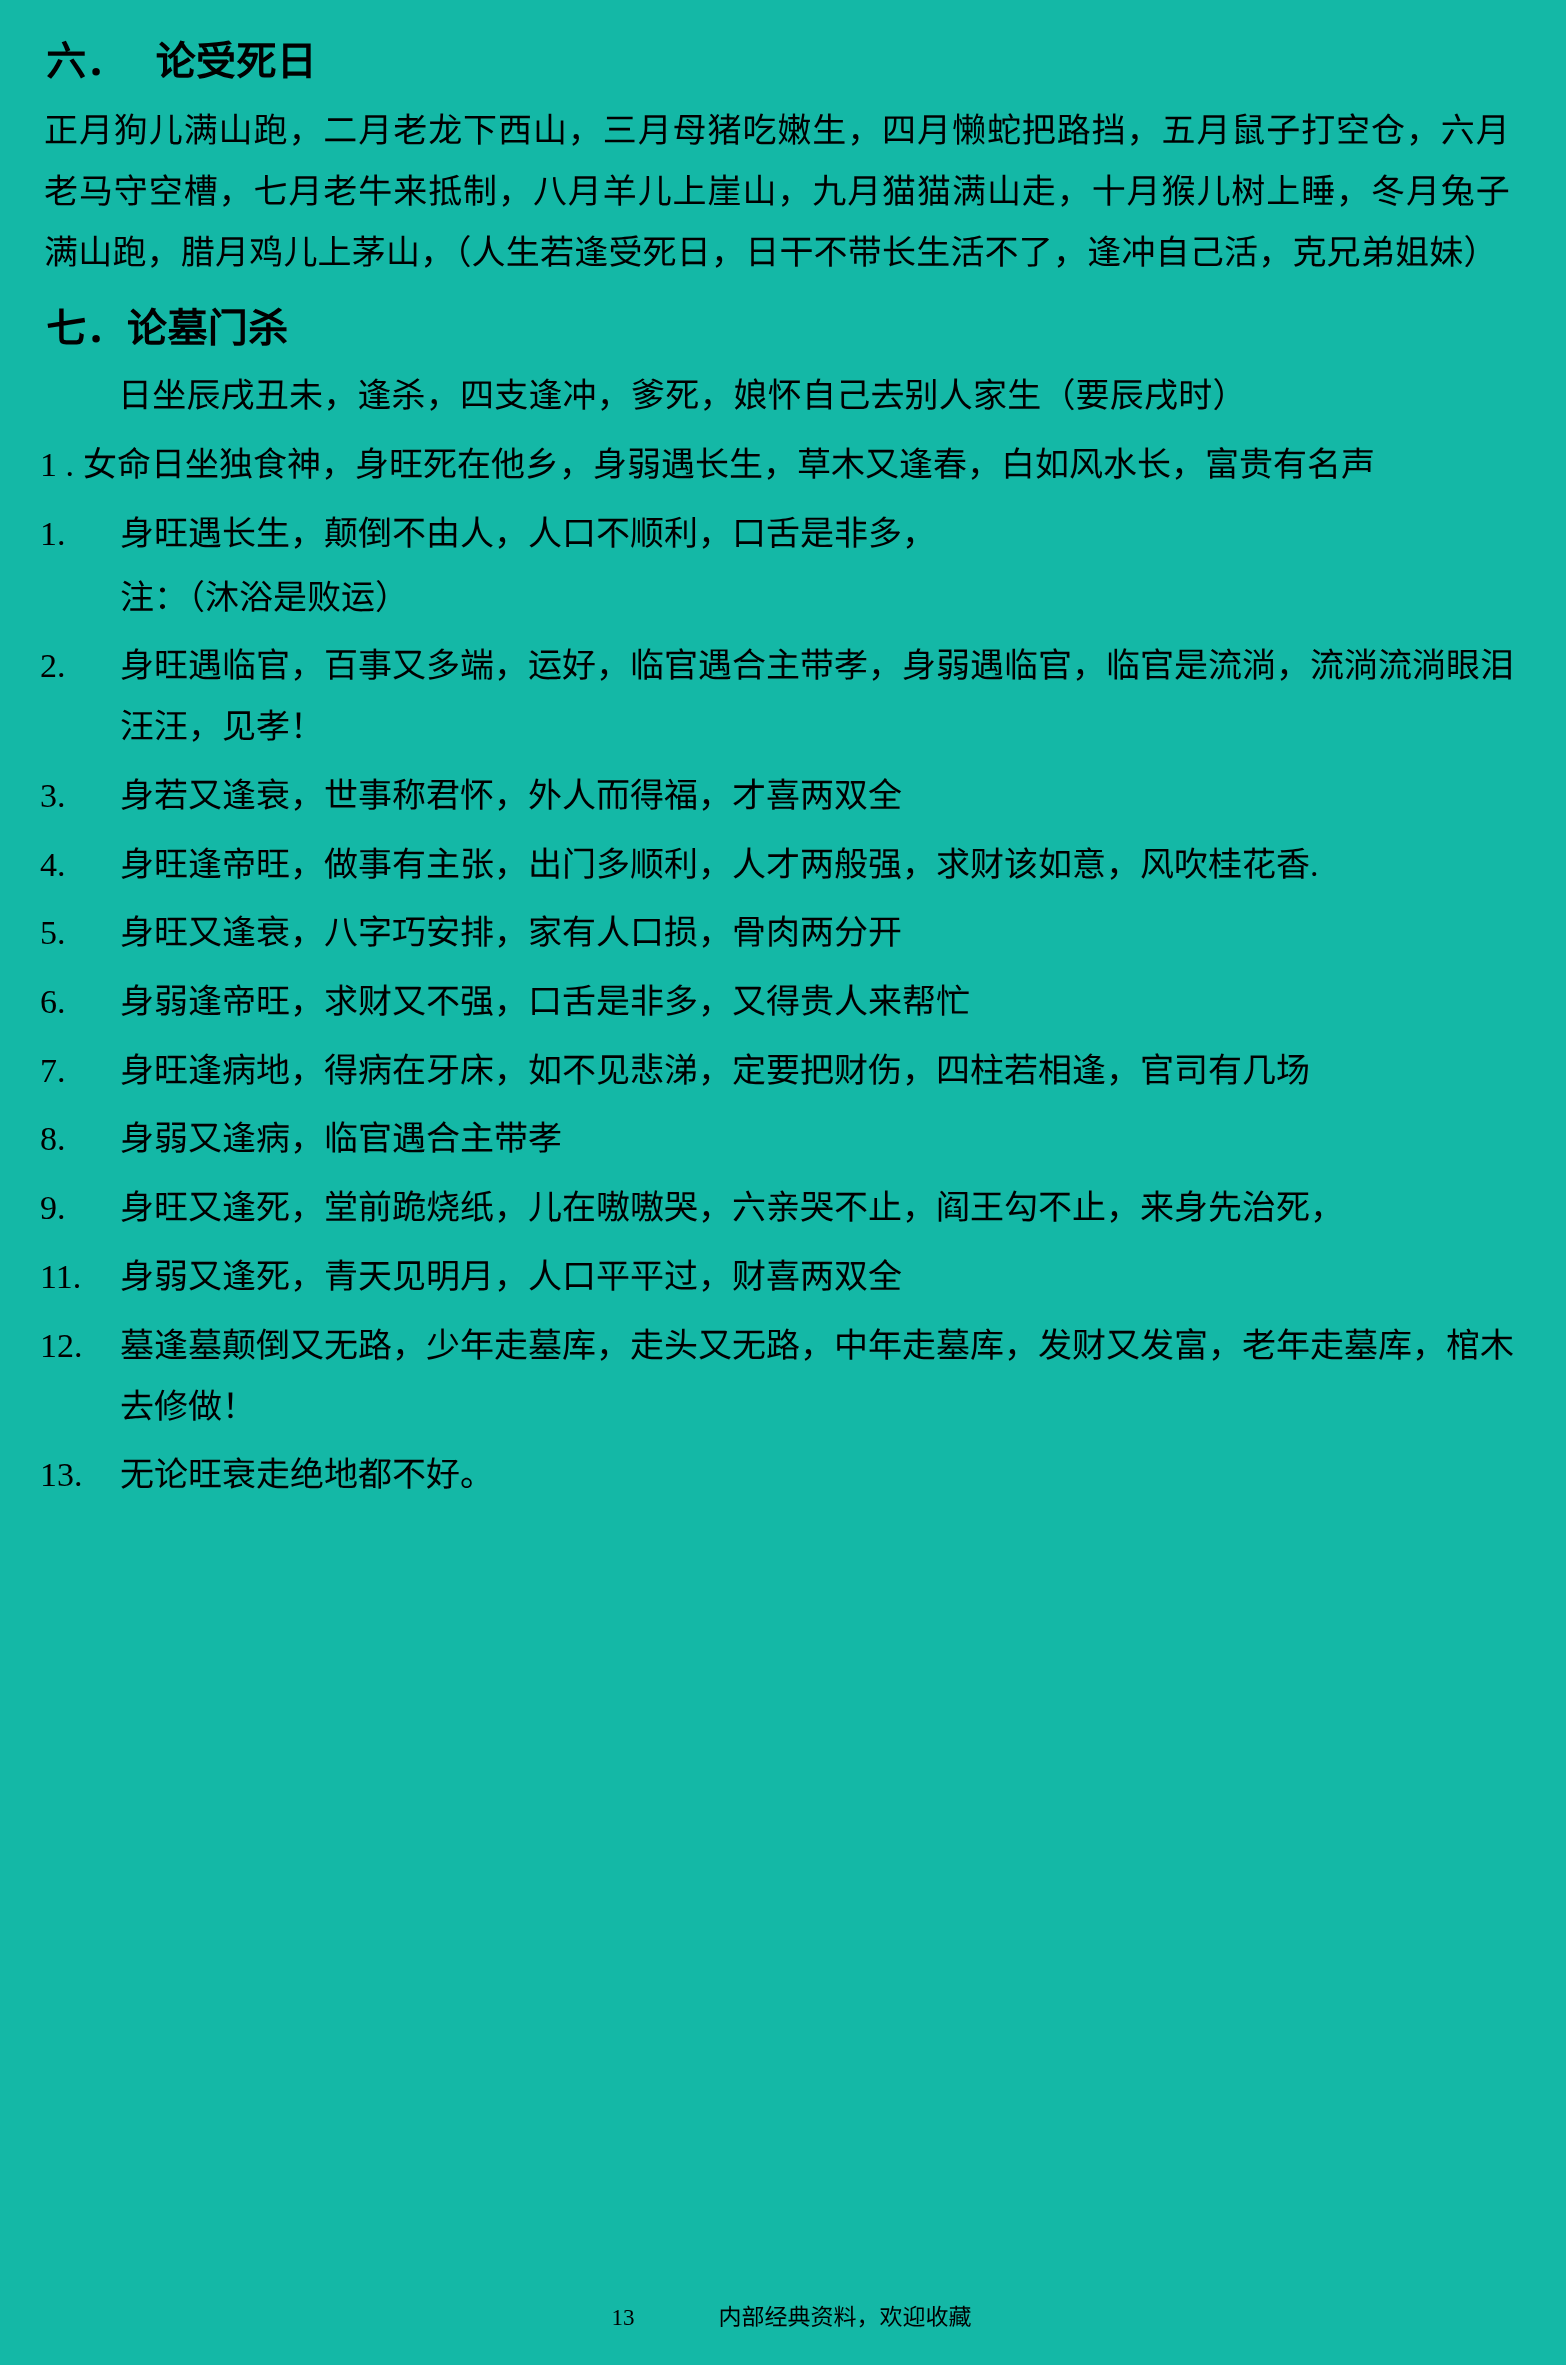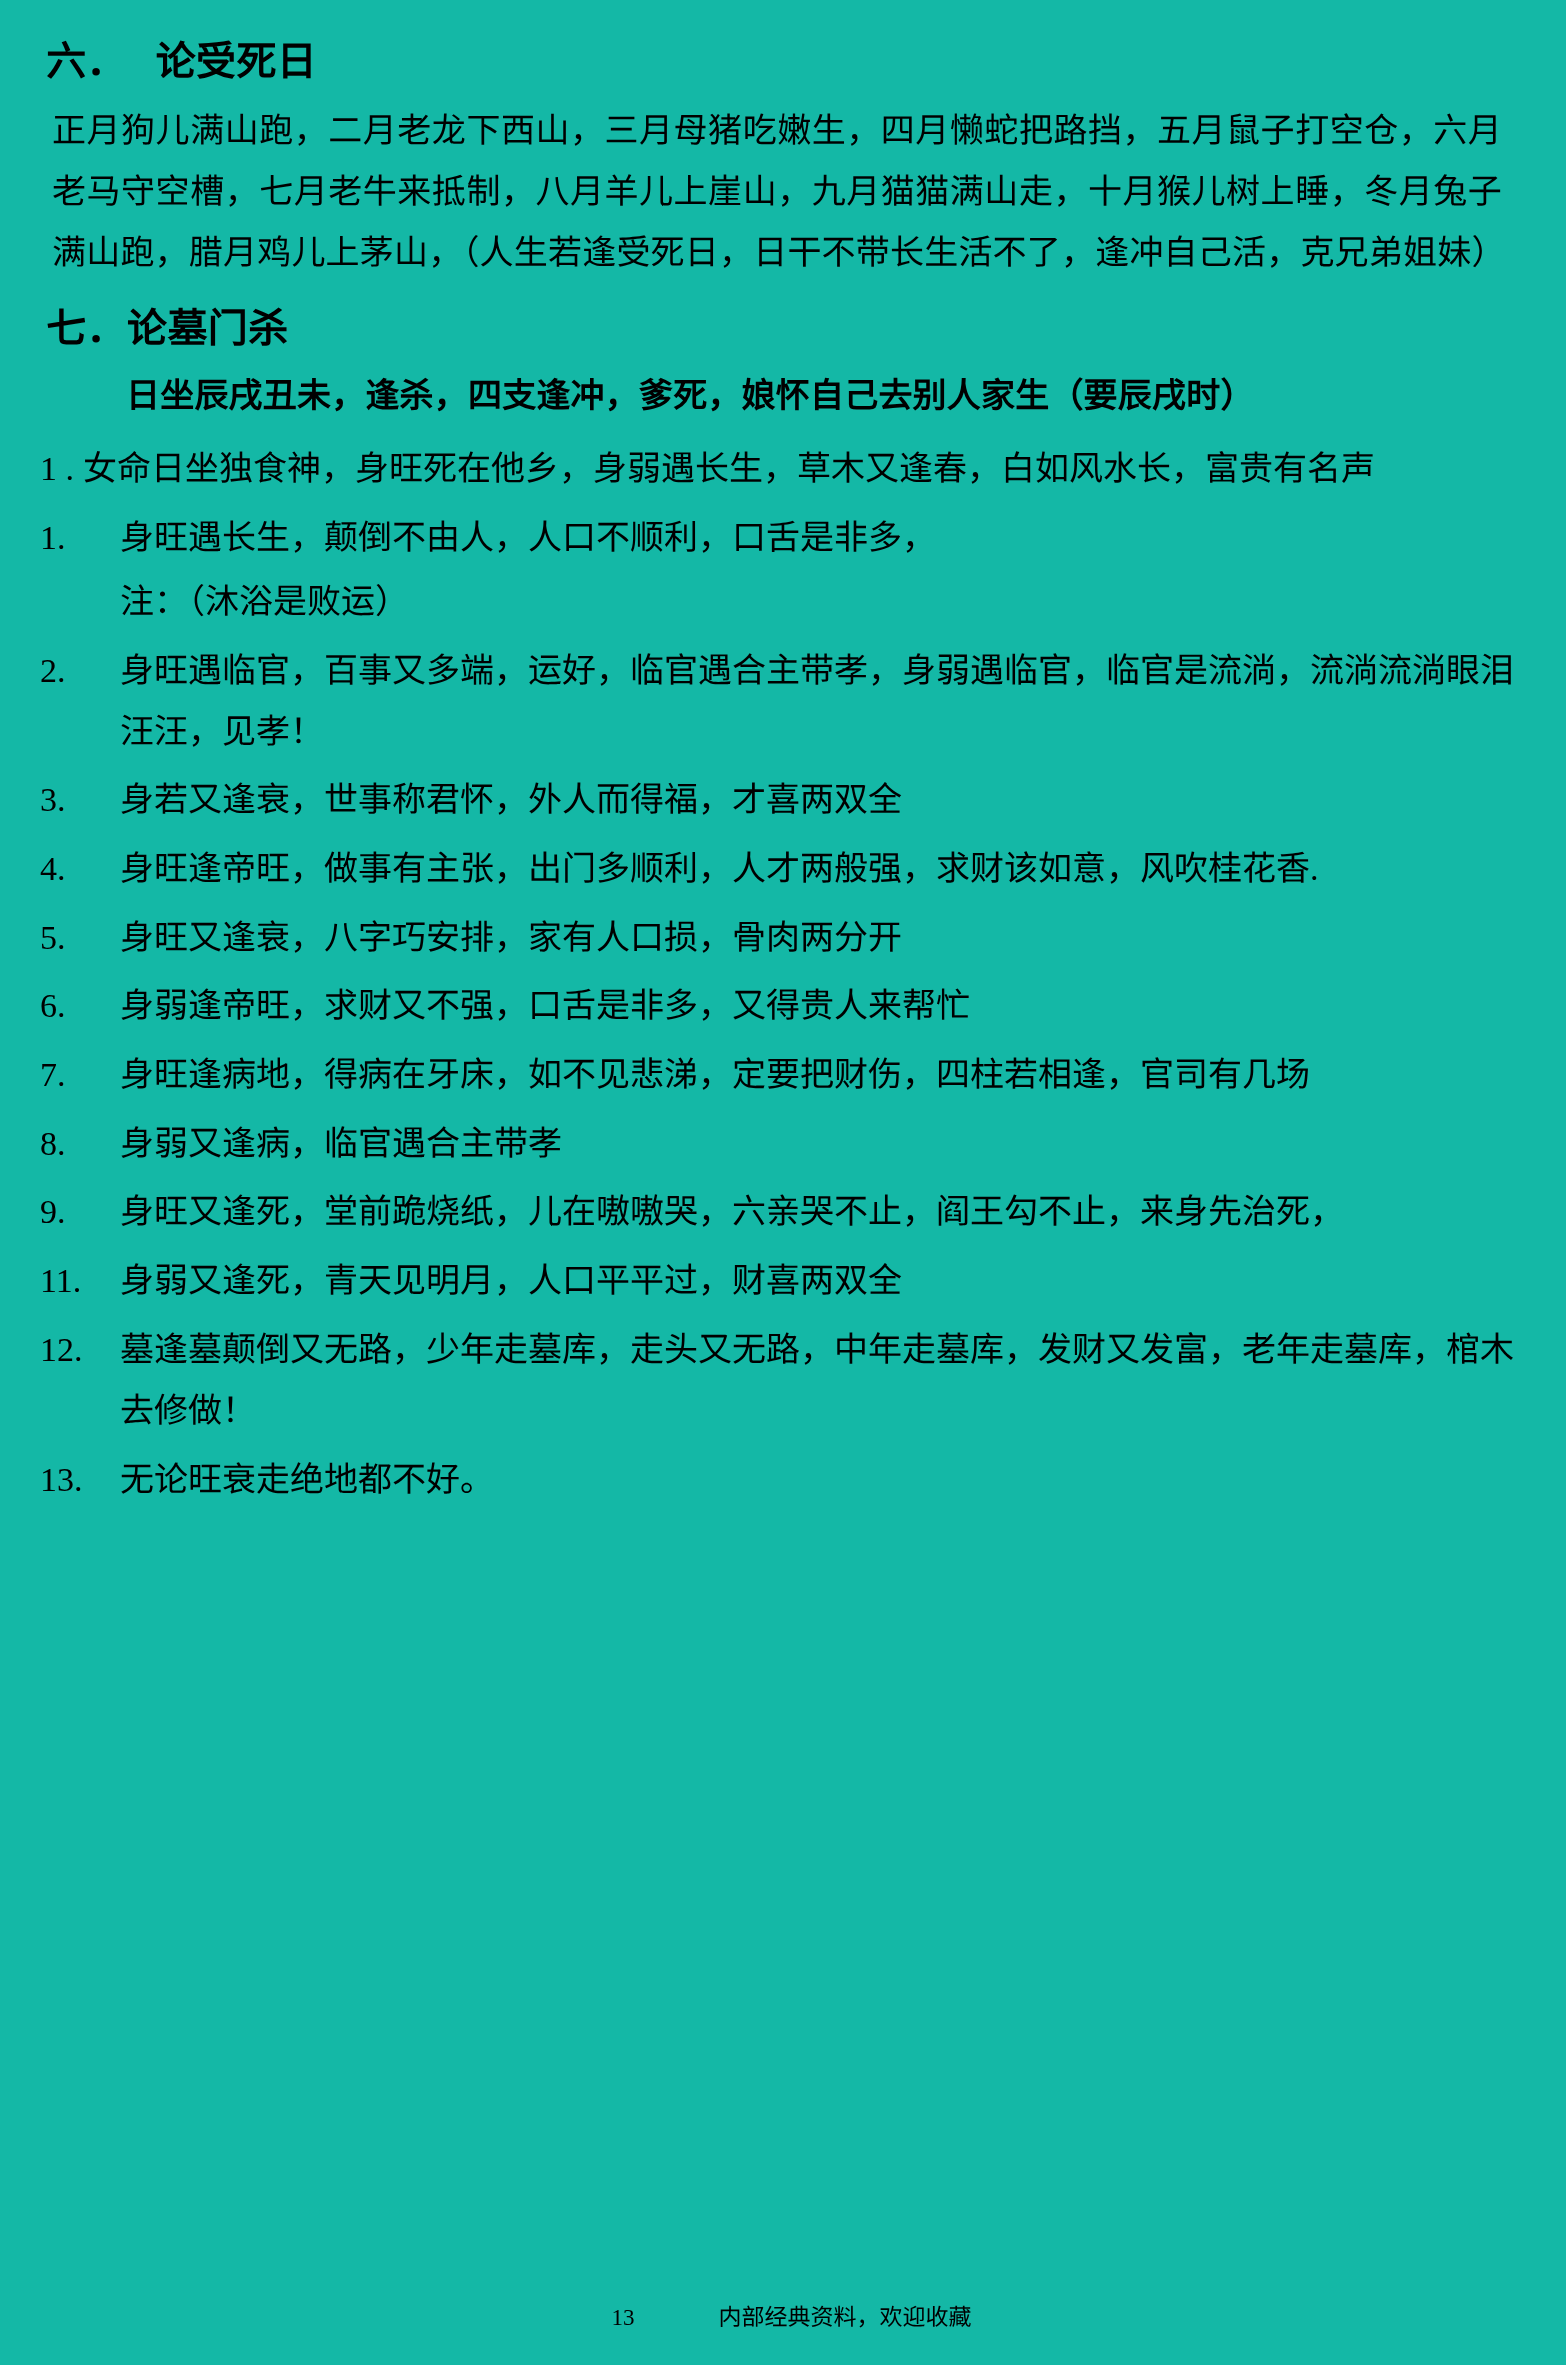--- a/index.html
+++ b/index.html
@@ -41,33 +41,32 @@
   .heading-2 { margin-top: 23px; margin-left: 6.2px; }
   .heading-3 { margin-top: 20px; margin-left: 6.2px; }
 
   
   .para {
     font-size: 34px;
     line-height: 61px;
     letter-spacing: 0.2px;
     text-align: justify;
     text-justify: inter-ideograph;
-    margin: 12px;
+    margin: 4px;
     padding: 0;
     color: #000;
   }
 
   .flow {
     margin-top: 17px;
   }
 
   .indent-quote {
     margin-top: 14px;
     padding-left: 74px;
-    font-weight: bold;
   }
 
   
   .item {
     display: flex;
     align-items: flex-start;
     margin-top: 7.7px;
   }
   .item-num {
     flex: 0 0 auto;

